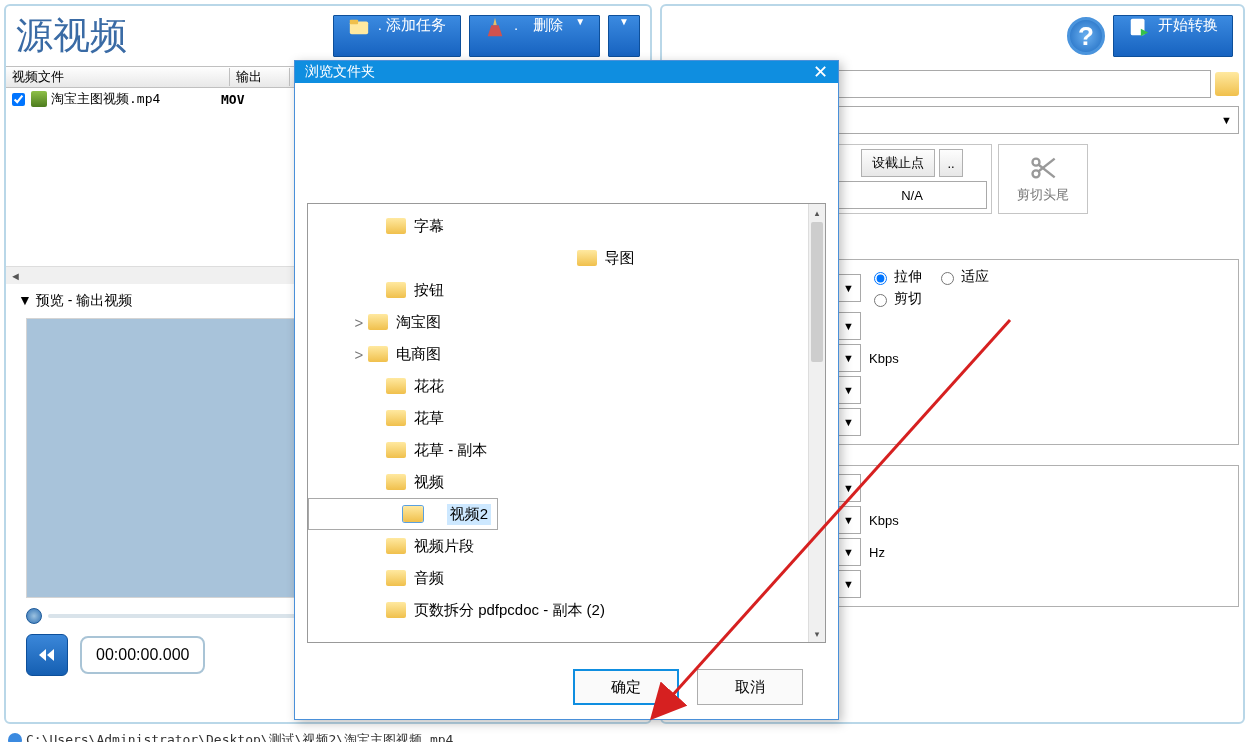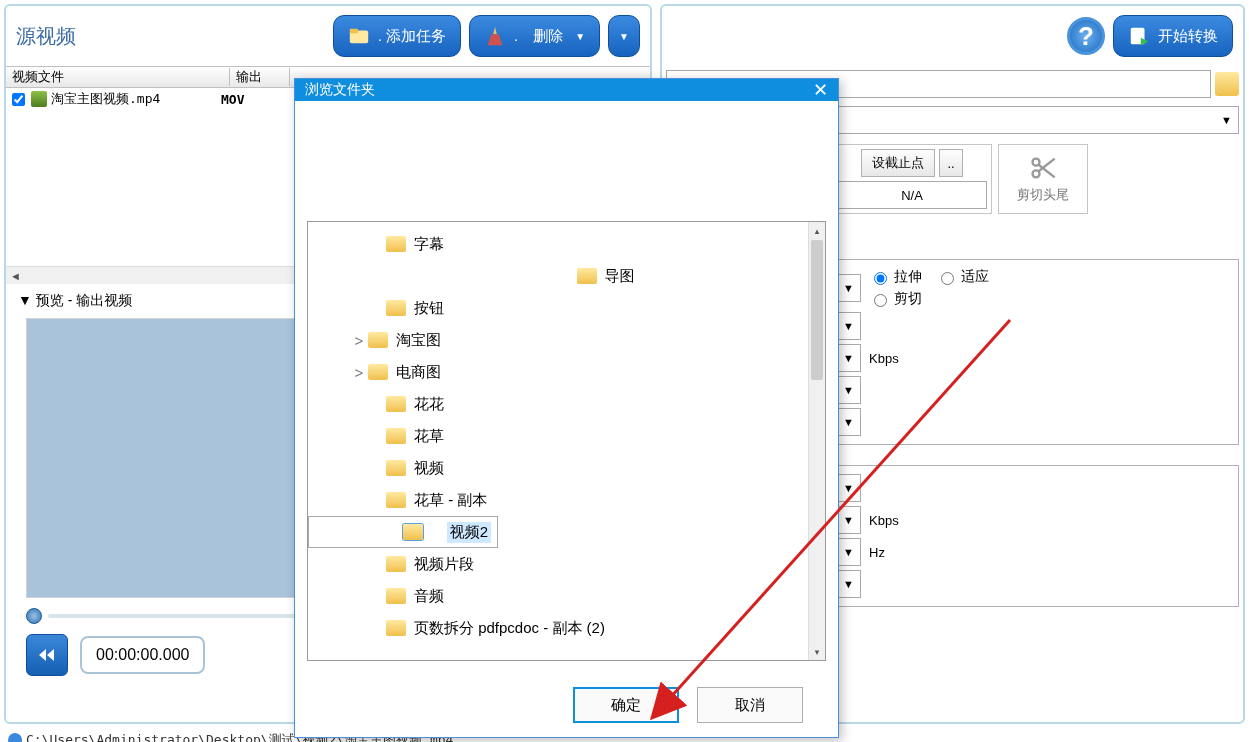--- a/index.html
+++ b/index.html
@@ -24,34 +24,33 @@
   .right-panel { flex: 1; display: flex; flex-direction: column; }
 
   .panel-header {
     display: flex;
     align-items: center;
     height: 60px;
     padding: 0 10px;
     gap: 8px;
   }
   .panel-title {
-    font-size: 20px;
+    font-size: 37px;
     color: #3a6ba5;
     text-shadow: 1px 1px 0 #fff;
     flex: 0 0 auto;
     padding-right: 20px;
   }
   .btn {
     display: inline-flex;
-    align-items: center;
     justify-content: center;
     background: linear-gradient(#3b8ae0, #1763c0);
     color: #fff;
     border: 1px solid #0d4f9a;
-    border-radius: 11px;
+    border-radius: 1px;
     height: 42px;
     padding: 0 14px;
     font-size: 15px;
     cursor: pointer;
     gap: 8px;
   }
   .btn.sm { height: 42px; padding: 0 10px; }
   .btn .ico { width: 22px; height: 22px; display:inline-flex; align-items:center; justify-content:center; }
   .help-ico {
     width:38px; height:38px; border-radius:50%;
@@ -114,21 +113,21 @@
   .settings-box{border:1px solid #b0b0b0;margin:0 4px;padding:4px;}
   .sel-row{display:flex;align-items:center;margin:4px 0;gap:8px;}
   .sel{border:1px solid #a9a9a9;height:28px;width:190px;display:flex;align-items:center;justify-content:space-between;padding:0 6px;background:#fff;}
   .sel .caret,.fmt-sel .caret{font-size:11px;}
   .radio-col{display:flex;flex-direction:column;gap:4px;font-size:14px;}
   .radio-col label{display:flex;align-items:center;gap:4px;}
   .unit{font-size:13px;}
 
   
   .dialog{
-    position:absolute; left:294px; top:78px; width:545px; height:660px;
+    position:absolute; left:294px; top:60px; width:545px; height:660px;
     background:#fff; border:1px solid #4a90d9; box-shadow:3px 3px 10px rgba(0,0,0,.25);
     display:flex; flex-direction:column; z-index:50;
   }
   .dialog-title{background:#0f8ee0;color:#fff;height:34px;display:flex;align-items:center;justify-content:space-between;padding:0 10px;font-size:14px;}
   .dialog-title .x{font-size:18px;cursor:pointer;}
   .dialog-body{flex:1;padding:120px 12px 12px;}
   .tree-box{border:1px solid #999;height:440px;padding:6px 0;overflow:hidden;position:relative;}
   .tree-scroll{position:absolute;right:0;top:0;bottom:0;width:17px;background:#f0f0f0;border-left:1px solid #ddd;}
   .tree-scroll .up{position:absolute;top:0;left:0;right:0;height:17px;display:flex;align-items:center;justify-content:center;font-size:9px;color:#555;}
   .tree-scroll .dn{position:absolute;bottom:0;left:0;right:0;height:17px;display:flex;align-items:center;justify-content:center;font-size:9px;color:#555;}
@@ -395,26 +394,26 @@
             <span class="lbl">花花</span>
           </div>
           <div class="tree-item" style="padding-left: 60px;">
             <span class="exp"></span>
             <span class="fico"></span>
             <span class="lbl">花草</span>
           </div>
           <div class="tree-item" style="padding-left: 60px;">
             <span class="exp"></span>
             <span class="fico"></span>
+            <span class="lbl">花草 - 副本</span>
+          </div>
+          <div class="tree-item" style="padding-left: 60px;">
+            <span class="exp"></span>
+            <span class="fico"></span>
             <span class="lbl">视频</span>
-          </div>
-          <div class="tree-item" style="padding-left: 60px;">
-            <span class="exp"></span>
-            <span class="fico"></span>
-            <span class="lbl">花草 - 副本</span>
           </div>
           <div class="tree-item sel" style="padding-left: 60px;">
             <span class="exp"></span>
             <span class="fico"></span>
             <span class="lbl">视频2</span>
           </div>
           <div class="tree-item" style="padding-left: 60px;">
             <span class="exp"></span>
             <span class="fico"></span>
             <span class="lbl">视频片段</span>

